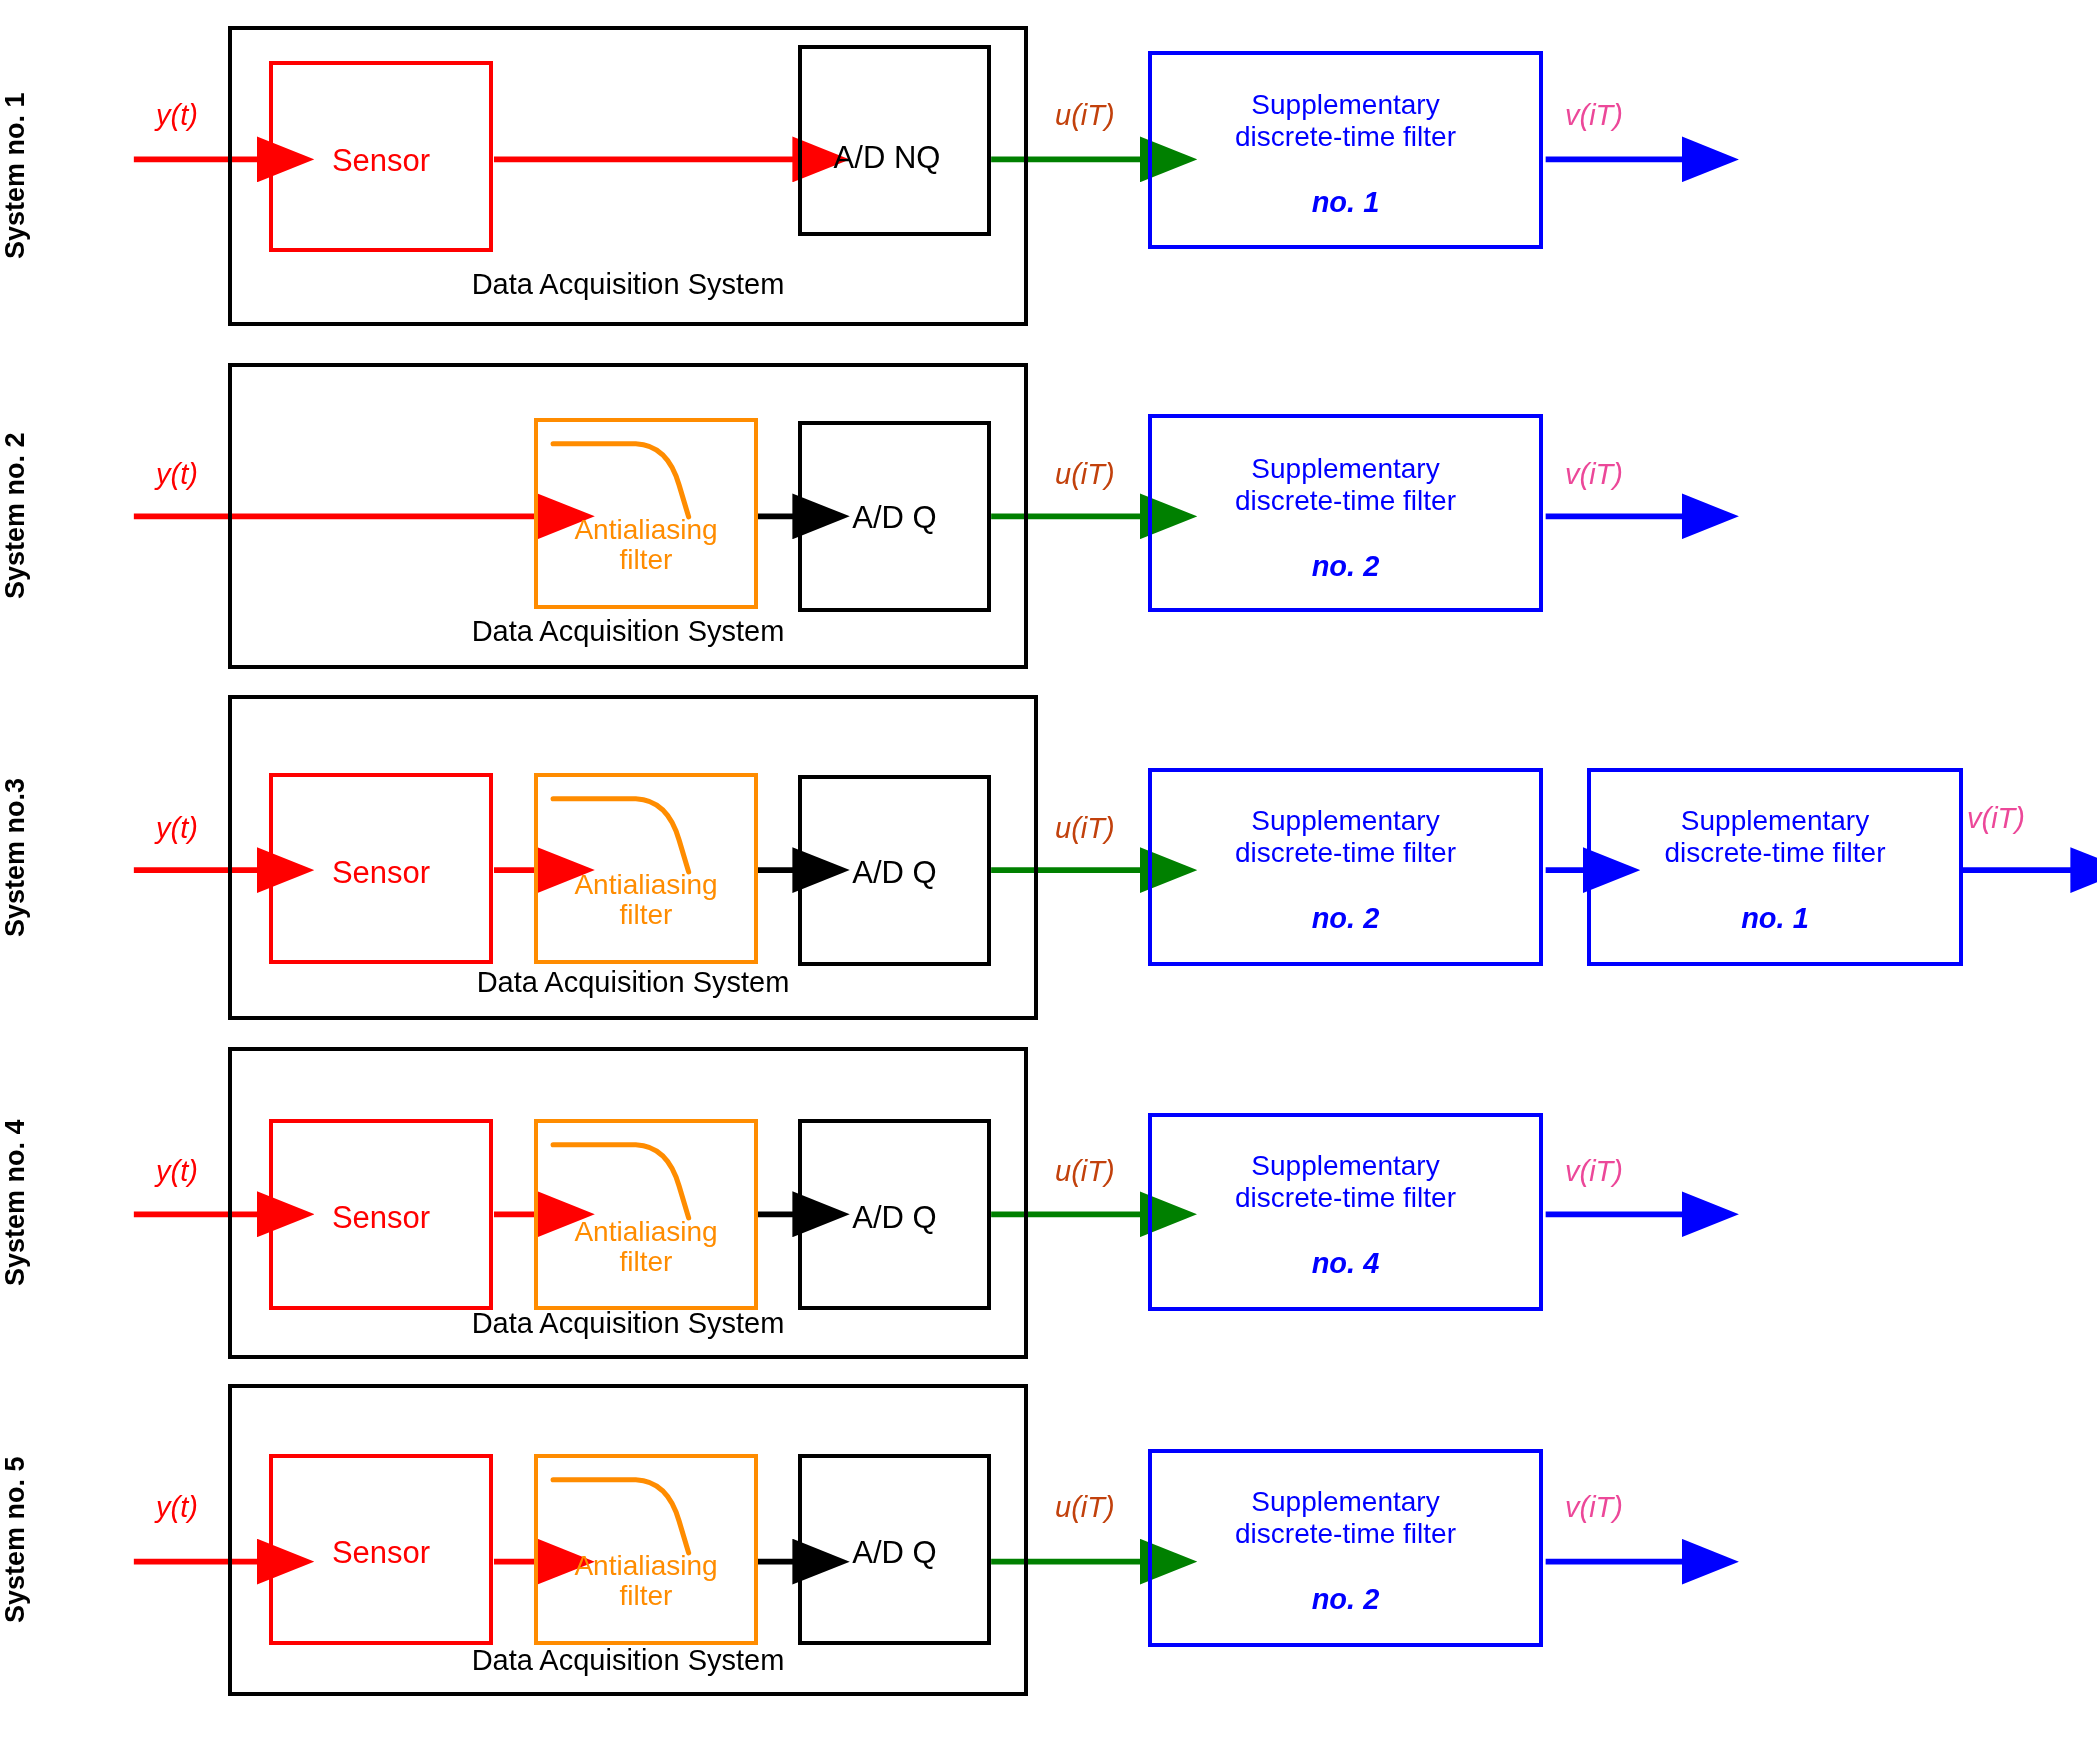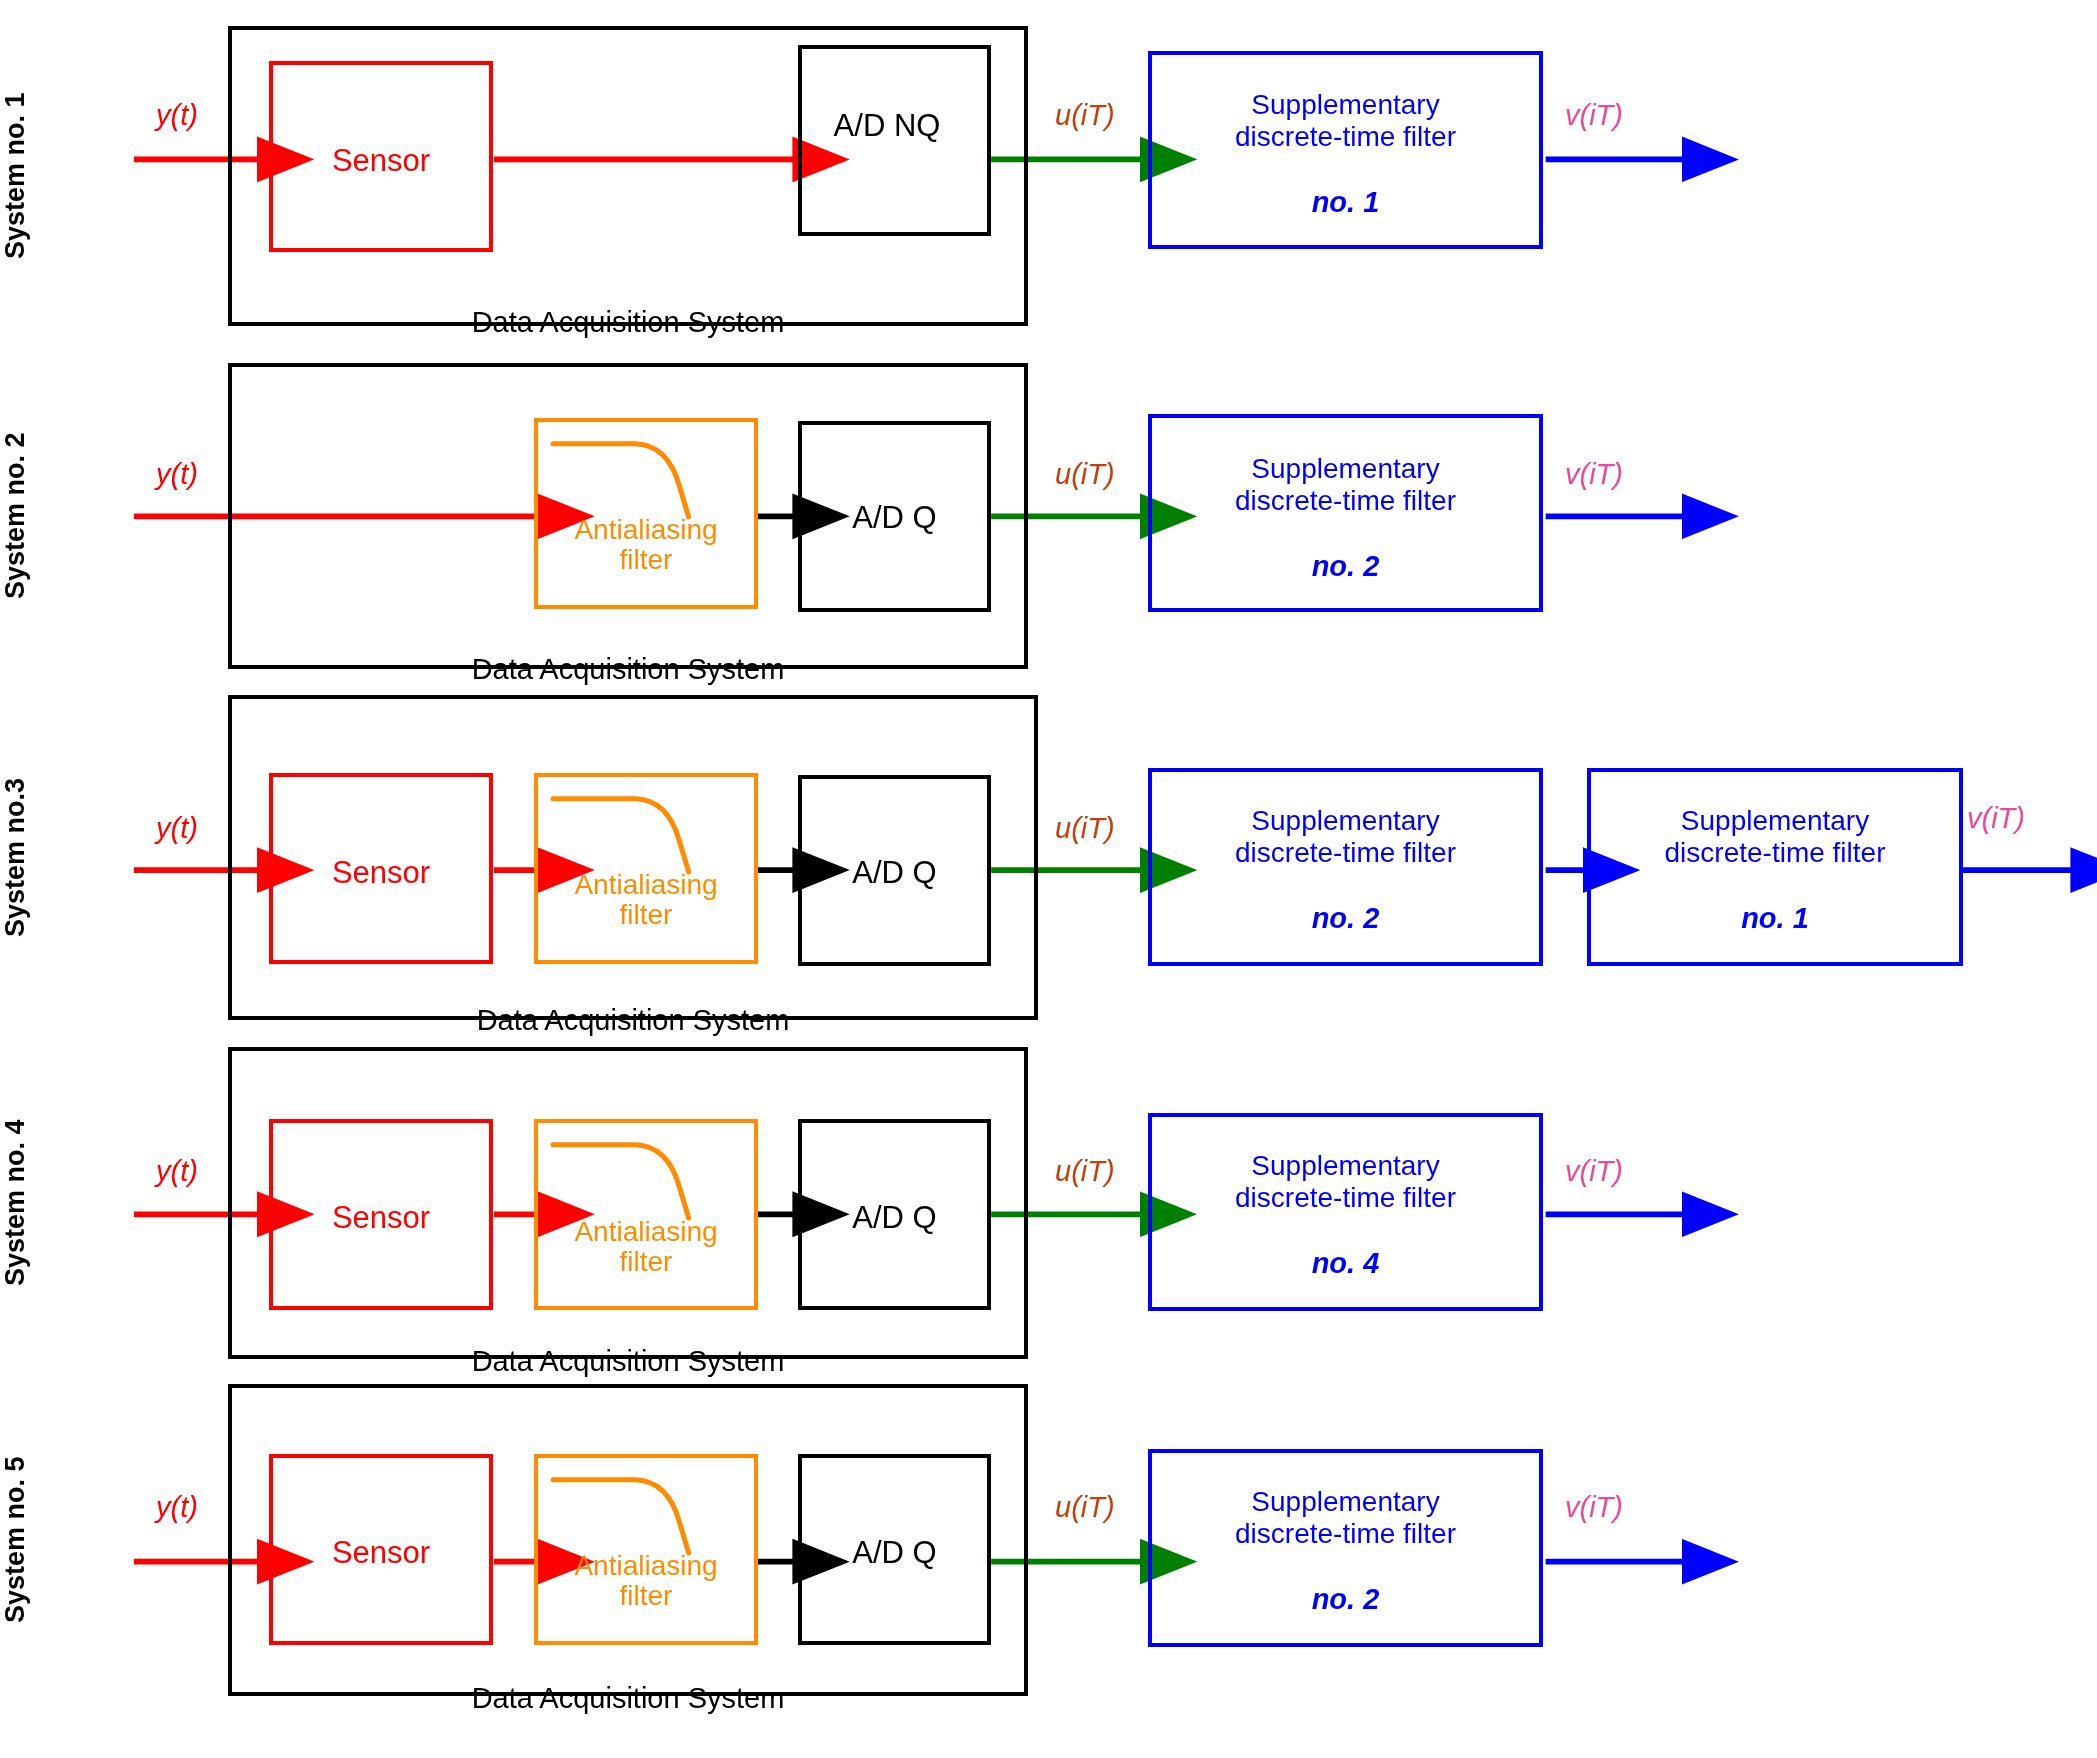--- a/index.html
+++ b/index.html
@@ -82,21 +82,20 @@
   }
   .ad-text {
     color: #000000;
     font-size: 31px;
   }
   .das-caption {
     color: #000000;
     font-size: 29px;
     text-align: center;
     white-space: nowrap;
-    margin-top: 38px;
   }
   .filter-text {
     color: #0000ff;
     font-size: 28px;
     line-height: 1.14;
     white-space: normal;
   }
   .filter-no {
     color: #0000ff;
     font-size: 29px;
@@ -194,21 +193,21 @@
 
   <div class="row" style="top:0;height:357px;">
     <div class="sys-label" style="top:25.5px;height:300px;">System no. 1</div>
 
     <div class="box das-box" style="left:228px;top:25.5px;width:800px;height:300px;"></div>
 
     <div class="box sensor-box" style="left:269px;top:61px;width:224px;height:191px;"></div>
     <div class="box-text sensor-text" style="left:269px;top:143px;width:224px;">Sensor</div>
 
     <div class="box ad-box" style="left:798px;top:45px;width:193px;height:191px;"></div>
-    <div class="box-text ad-text" style="left:798px;top:108px;width:178px;">A/D NQ</div>
+    <div class="box-text ad-text" style="left:798px;top:140px;width:178px;">A/D NQ</div>
 
     <div class="das-caption" style="position:absolute;left:228px;top:268px;width:800px;">Data Acquisition System</div>
 
     <div class="sig sig-red" style="left:156px;top:99px;">y(t)</div>
     <div class="sig sig-green" style="left:1055px;top:99px;">u(iT)</div>
     <div class="sig sig-blue" style="left:1565px;top:99px;">v(iT)</div>
 
     <div class="box filter-box" style="left:1148px;top:51px;width:395px;height:198px;"></div>
     <div class="box-text filter-text" style="left:1148px;top:89px;width:395px;">
       <span>Supplementary</span><br>

